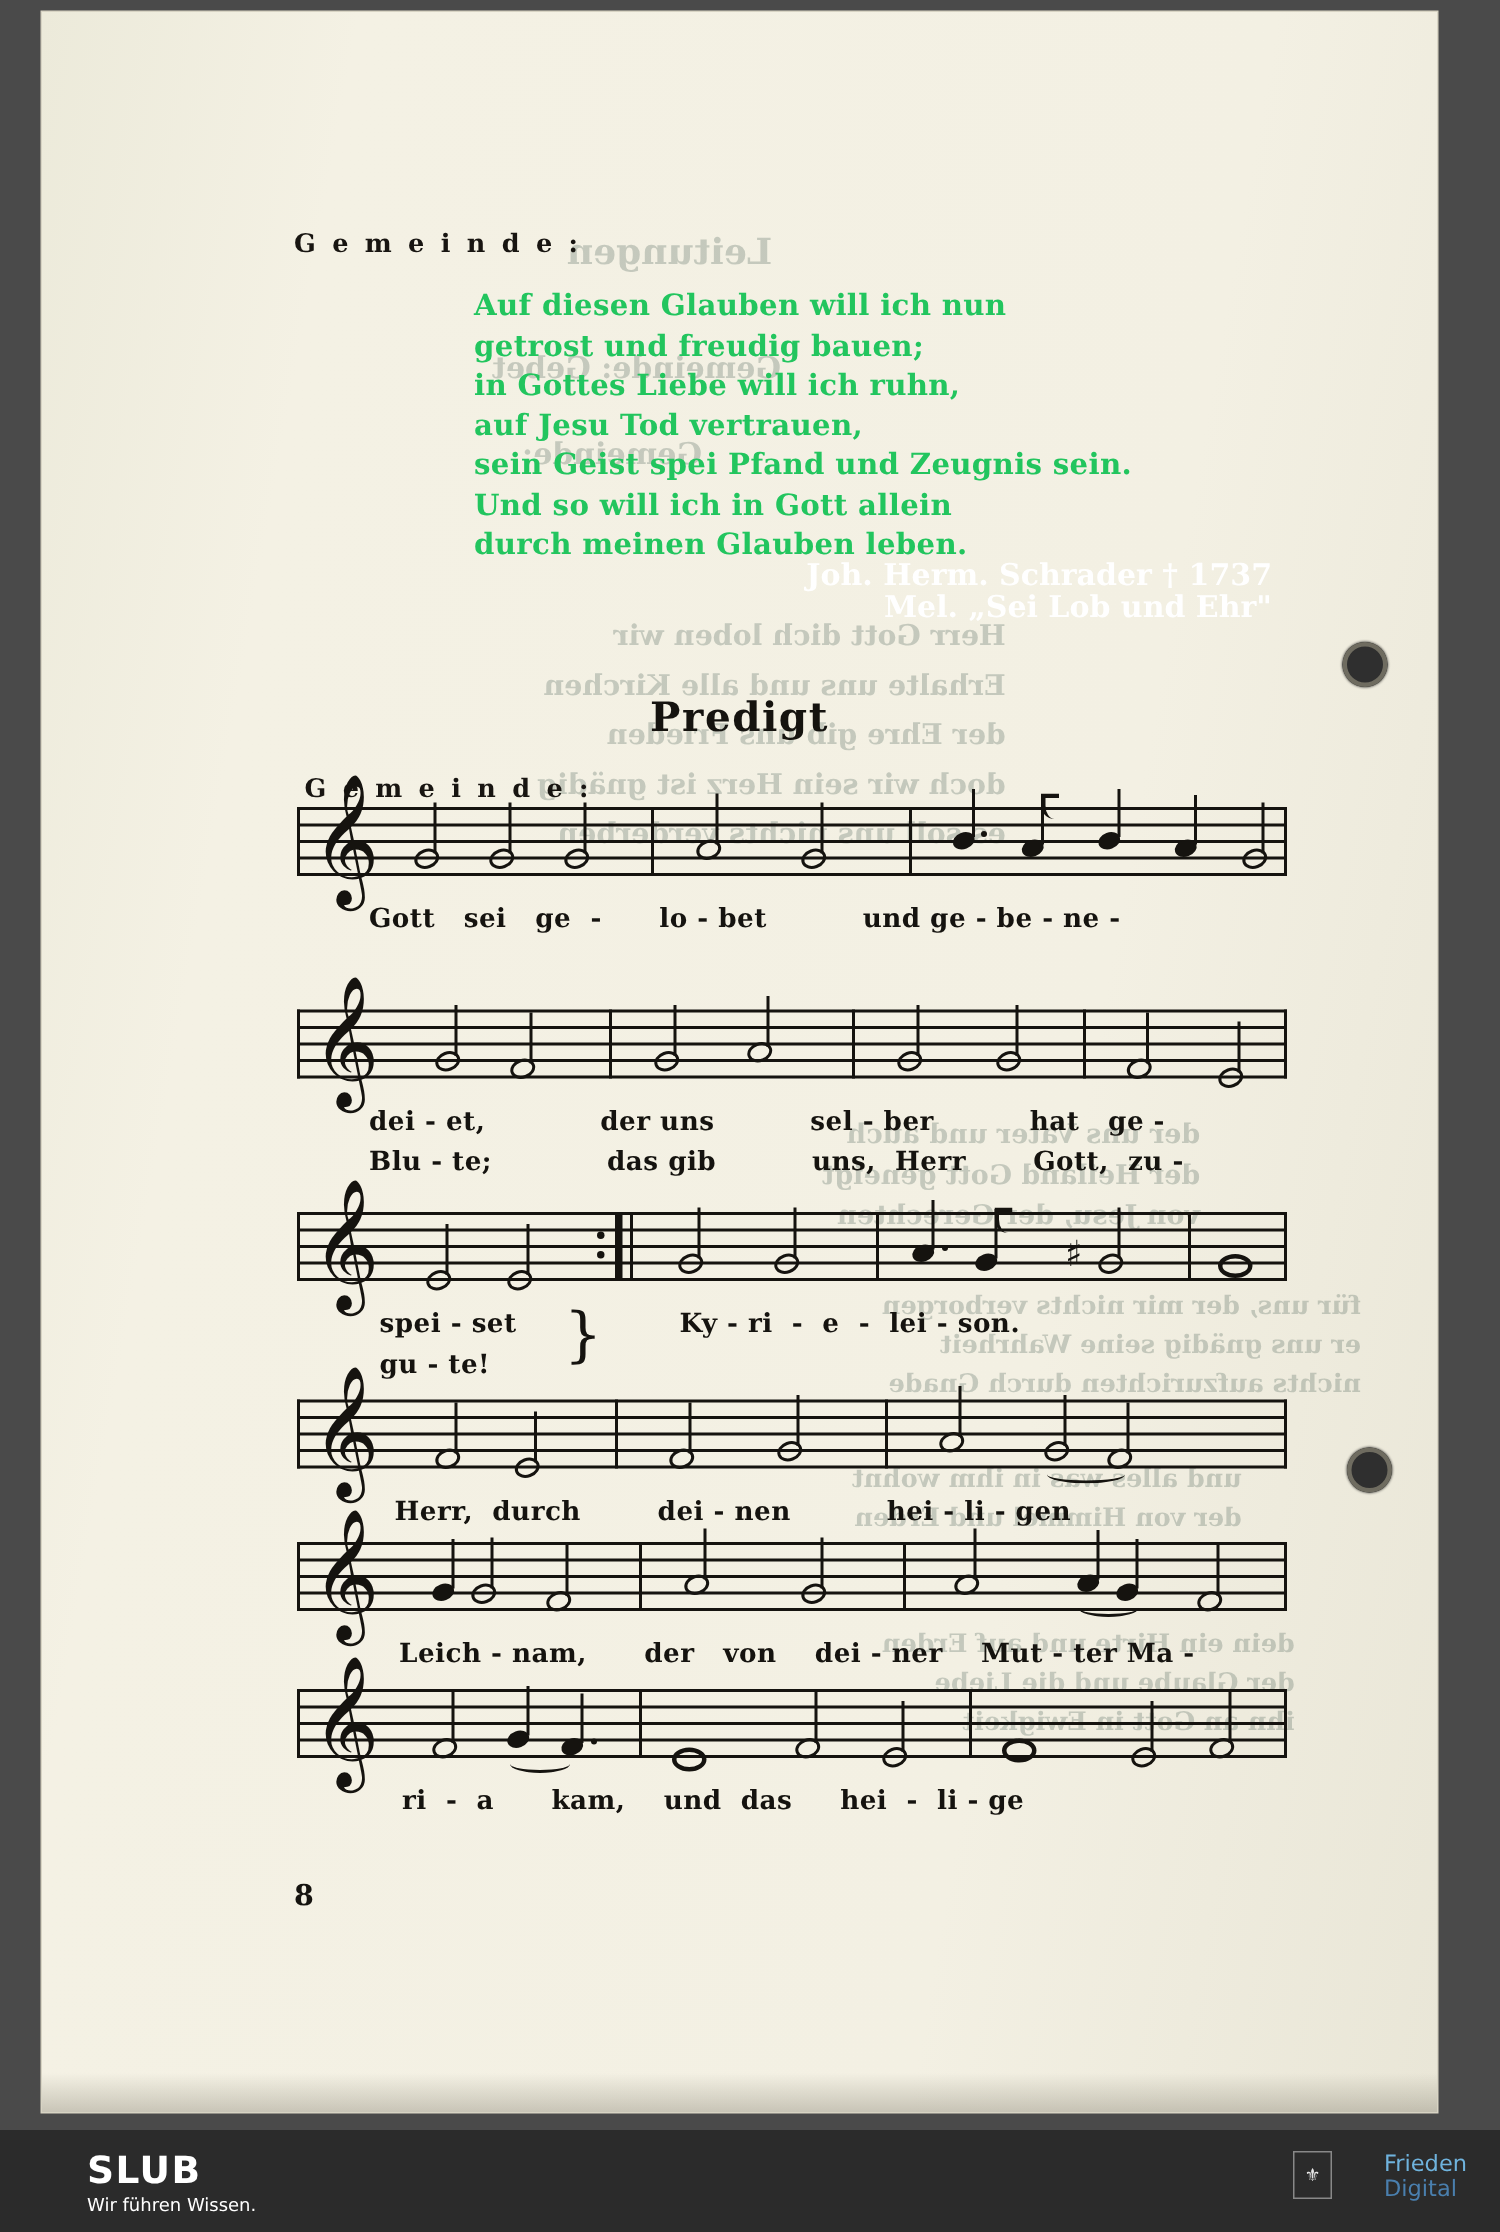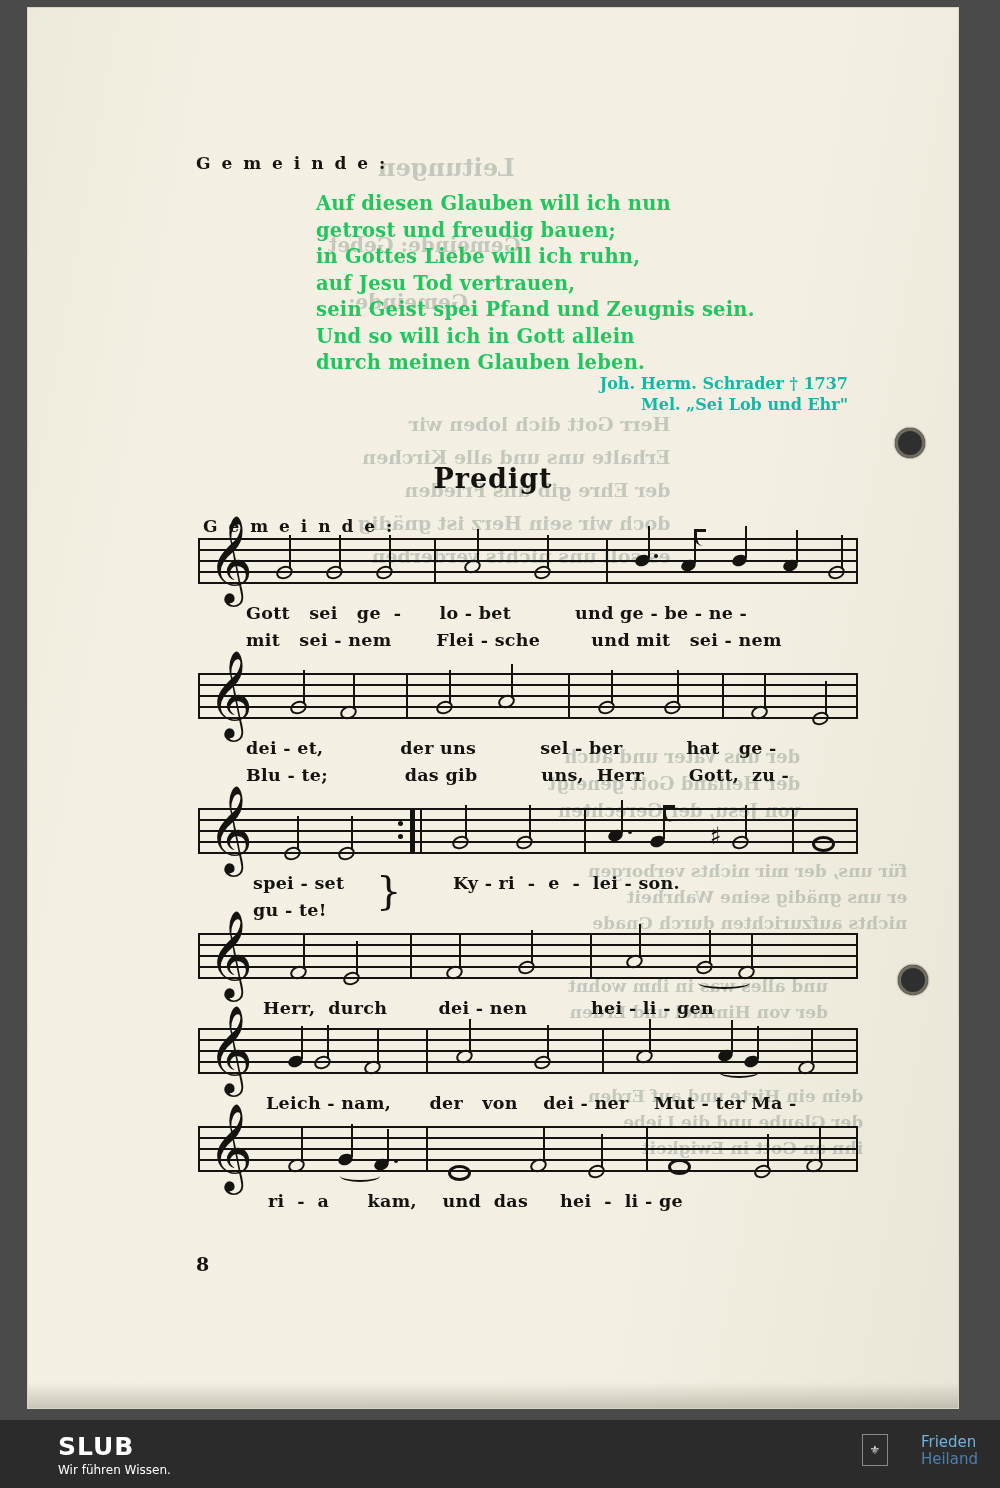--- a/index.html
+++ b/index.html
@@ -89,23 +89,23 @@
     letter-spacing: .2px;
   }
   .verse div { white-space: pre; }
 
   .attrib {
     position: absolute;
     right: 110px;
     text-align: right;
     font-family: "DejaVu Serif", serif;
     font-weight: 700;
-    font-size: 16px;
+    font-size: 20px;
     line-height: 21px;
-    color: #14b8a6;
+    color: #ffffff;
   }
   #attrib { top: 365px; }
 
   .heading-predigt {
     position: absolute;
     left: 0; top: 455px;
     width: 930px;
     text-align: center;
     font-family: "DejaVu Serif", serif;
     font-weight: 700;
@@ -384,21 +384,20 @@
         <div class="stem" style="left:547px; top:-12px; height:32px;"></div>
         <div class="note" style="left:585px; top:22px;"></div>
         <div class="stem" style="left:598px; top:-8px; height:33px;"></div>
         <div class="note open" style="left:630px; top:28px;"></div>
         <div class="stem" style="left:643px; top:-3px; height:34px;"></div>
 
         <div class="barline" style="left:658px;"></div>
       </div>
     </div>
     <div class="lyrics" style="top:595px; left:218px;">Gott   sei   ge  -      lo - bet          und ge - be - ne -</div>
-    <div class="lyrics" style="top:622px; left:218px;">mit   sei - nem       Flei - sche        und mit   sei - nem</div>
 
     <div class="system" style="top:665px;">
       <div class="staff">
         <div class="line l1"></div>
         <div class="line l2"></div>
         <div class="line l3"></div>
         <div class="line l4"></div>
         <div class="line l5"></div>
         <div class="barline" style="left:0px;"></div>
         <div class="clef">𝄞</div>
@@ -611,14 +610,14 @@
 </div>
 
 <div id="footer"></div>
 <div class="slub">
   <div class="big">SLUB</div>
   <div class="small">Wir führen Wissen.</div>
 </div>
 <div class="crest">⚜</div>
 <div class="dresden">
   <div class="l1">Frieden</div>
-  <div class="l2">Heiland</div>
+  <div class="l2">Digital</div>
 </div>
 
 </body></html>

